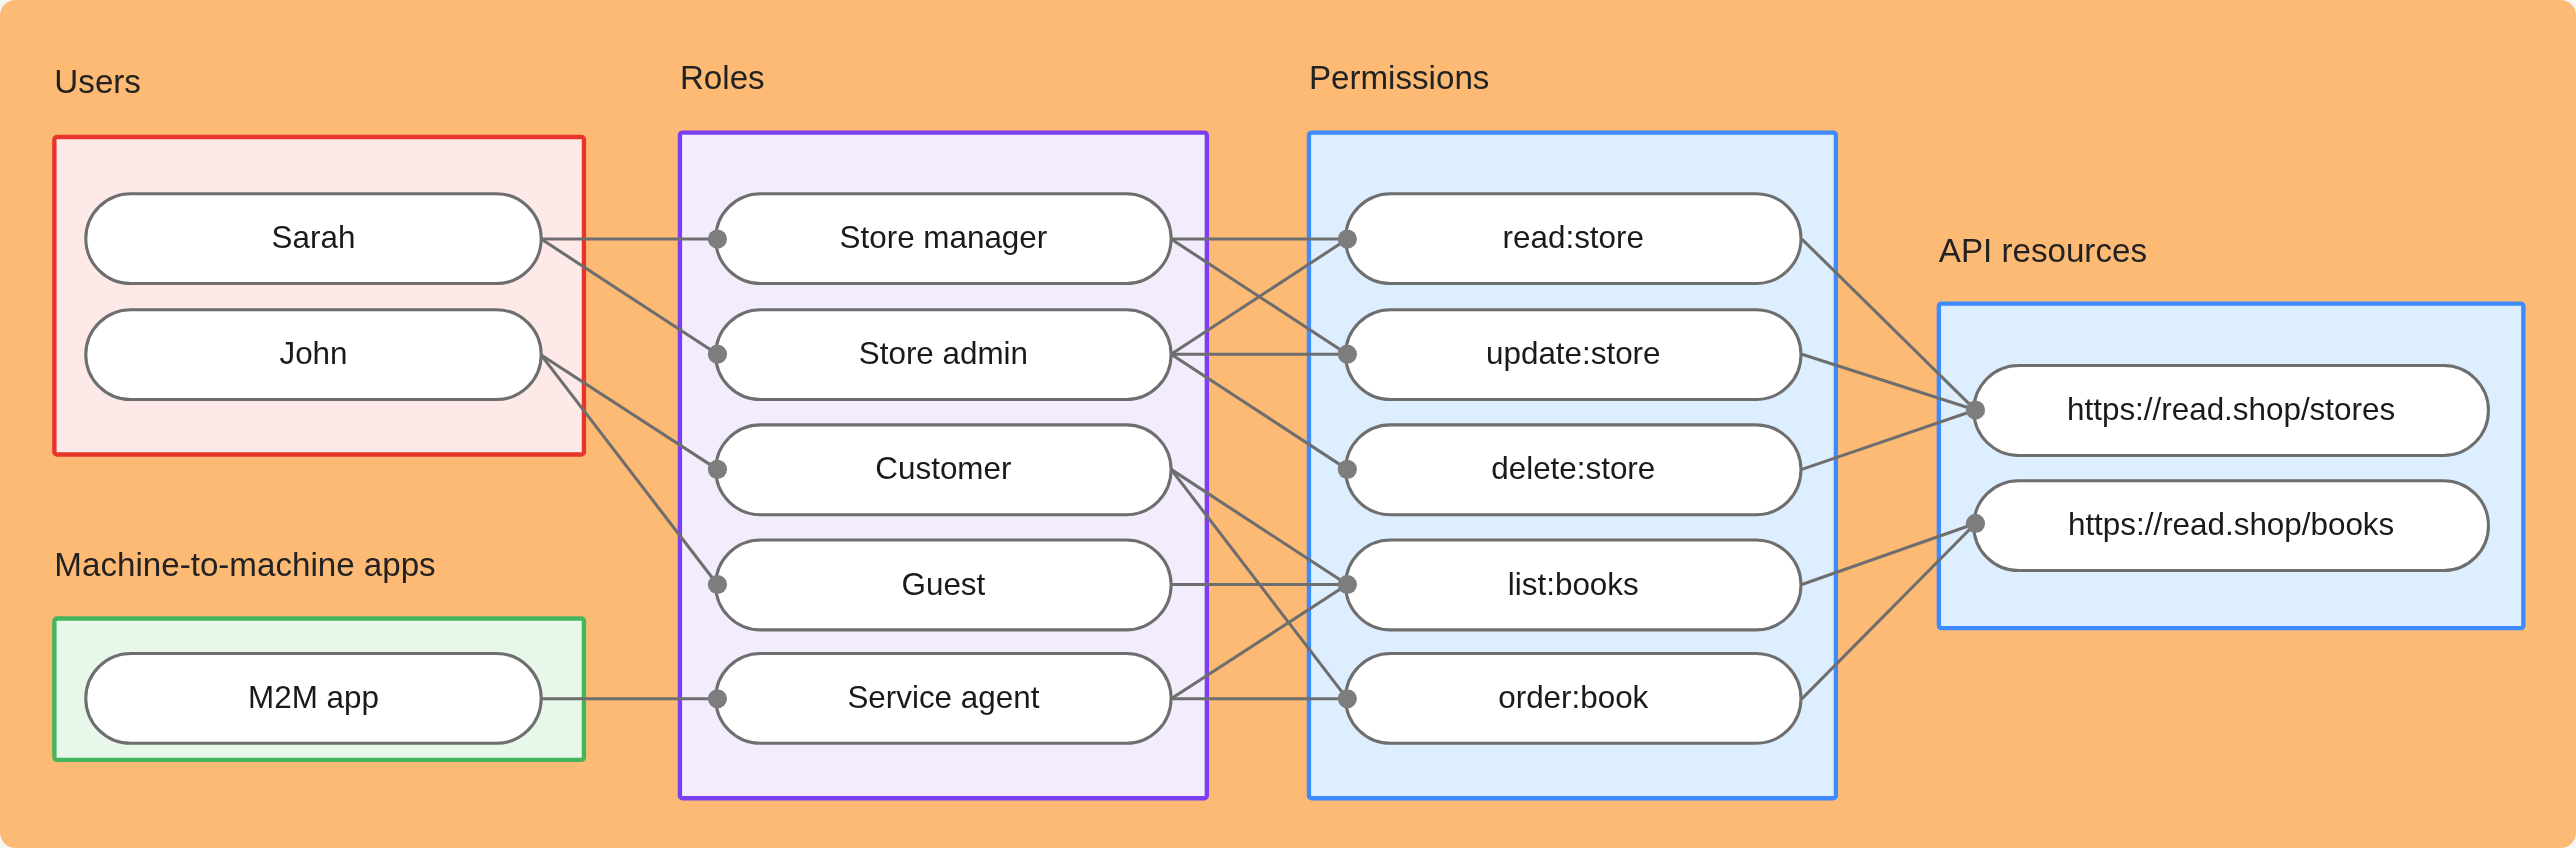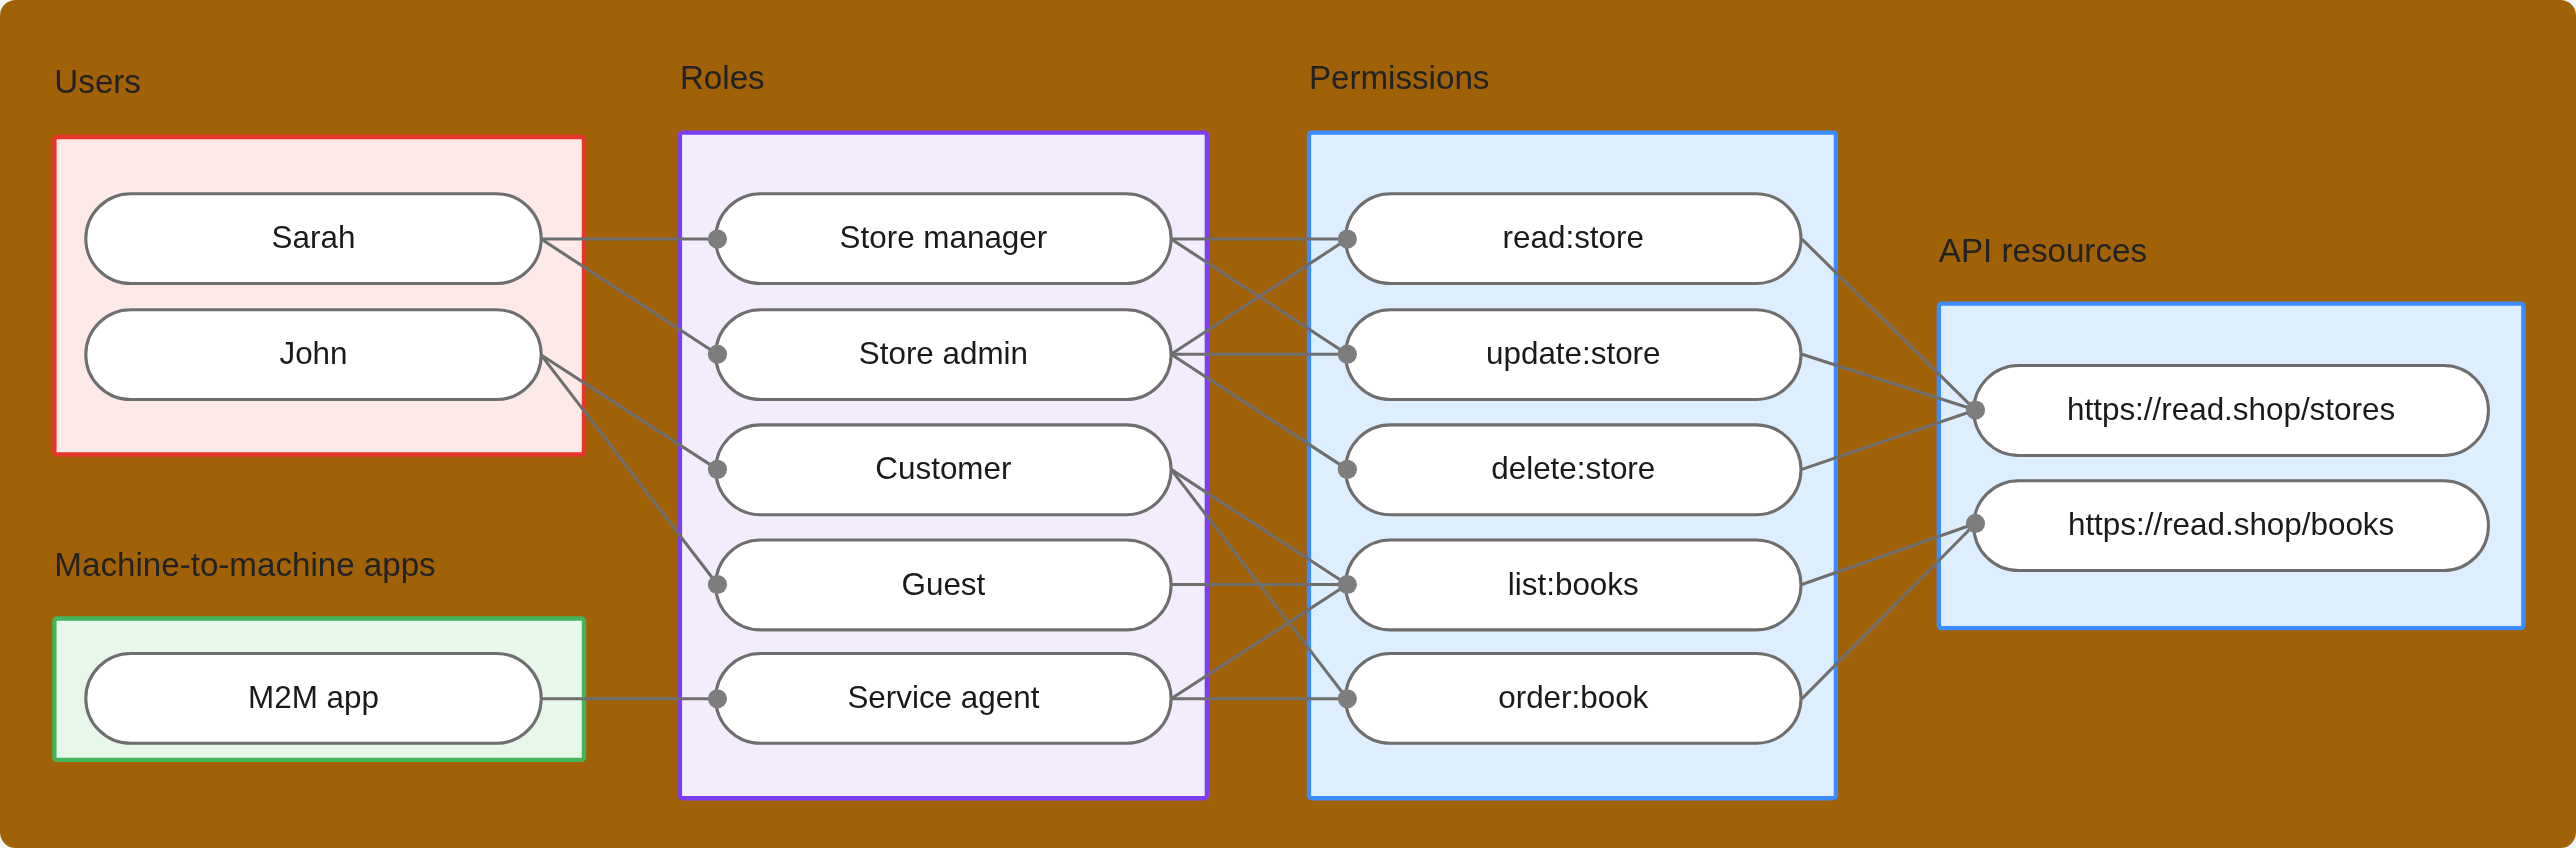--- a/index.html
+++ b/index.html
@@ -10,21 +10,21 @@
   body {
     width: 2576px;
     height: 848px;
     font-family: "Liberation Sans", sans-serif;
     overflow: hidden;
   }
   #canvas {
     position: relative;
     width: 2576px;
     height: 848px;
-    background: #a16207;
+    background: #fdba74;
     border-radius: 15.7px;
   }
   svg.diagram {
     position: absolute;
     inset: 0;
     width: 2576px;
     height: 848px;
     display: block;
   }
   .group-title {

